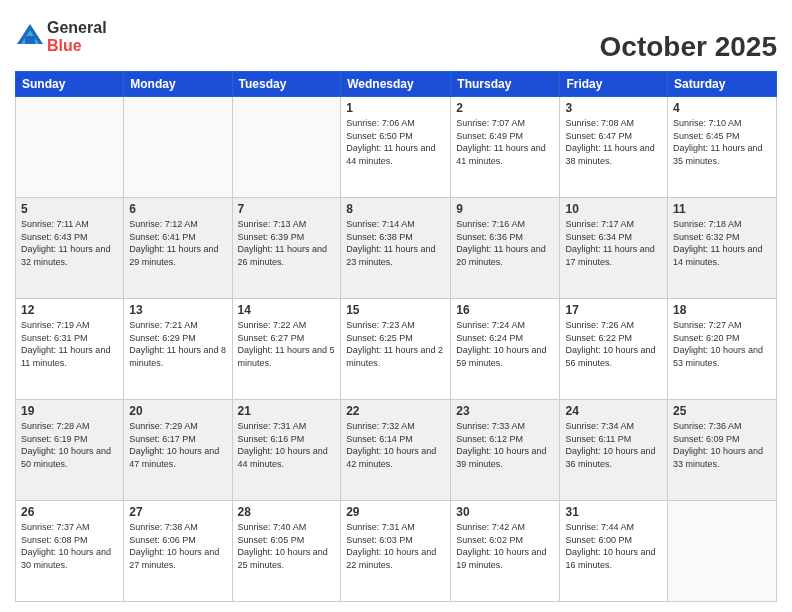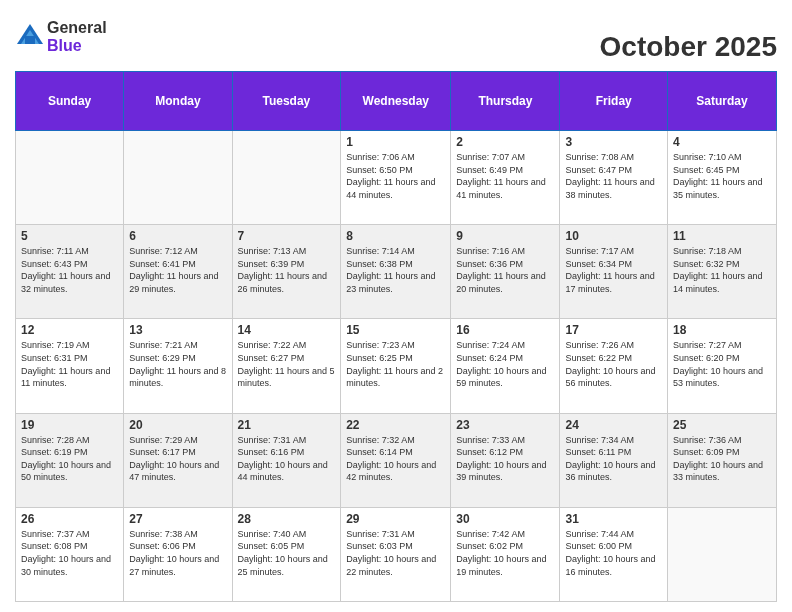--- a/index.html
+++ b/index.html
@@ -33,21 +33,21 @@
       line-height: 1.1;
     }
     .logo-general {
       font-size: 16px;
       font-weight: bold;
       color: #333;
     }
     .logo-blue {
       font-size: 16px;
       font-weight: bold;
-      color: #6d28d9;
+      color: #ef4444;
     }
     .logo-icon {
       width: 30px;
       height: 30px;
       margin-right: 2px;
     }
     .title-block {
       text-align: right;
     }
     .month-year {
@@ -59,24 +59,24 @@
     .location {
       font-size: 14px;
       color: #555;
     }
     .calendar {
       width: 100%;
       border-collapse: collapse;
       flex: 1;
     }
     .calendar th {
-      background-color: #6d28d9;
+      background-color: #1d4ed8;
       color: #fff;
-      text-align: center;
-      padding: 22px 6px;
+      text-align: left;
+      padding: 5px 6px;
       font-size: 12px;
       font-weight: bold;
       border: 1px solid #1a6bbf;
     }
     .calendar td {
       border: 1px solid #ccc;
       vertical-align: top;
       padding: 4px 5px;
       width: 113px;
       height: 78px;

